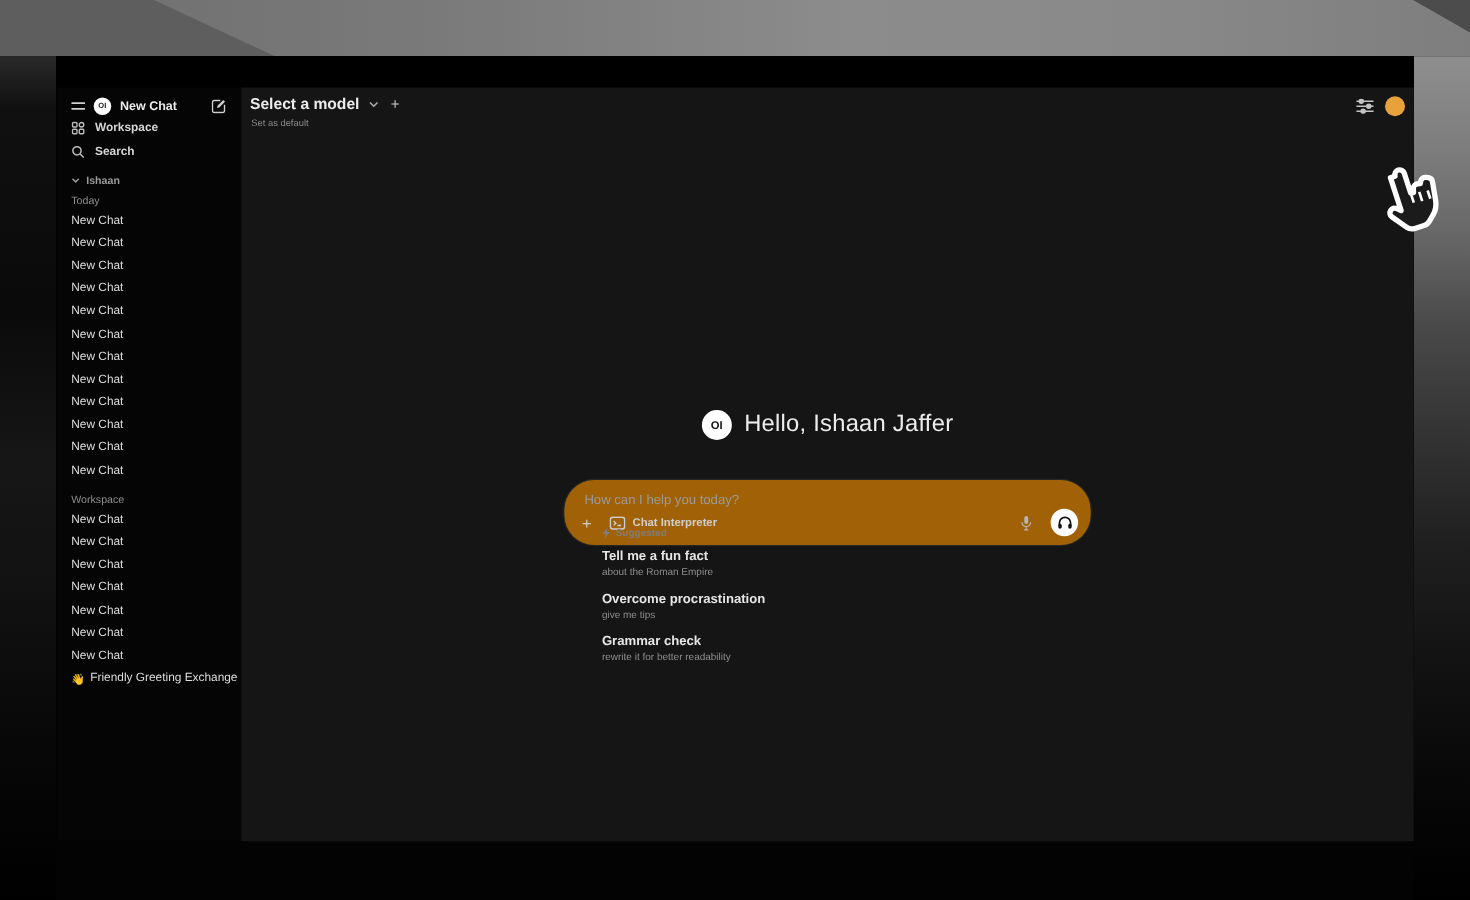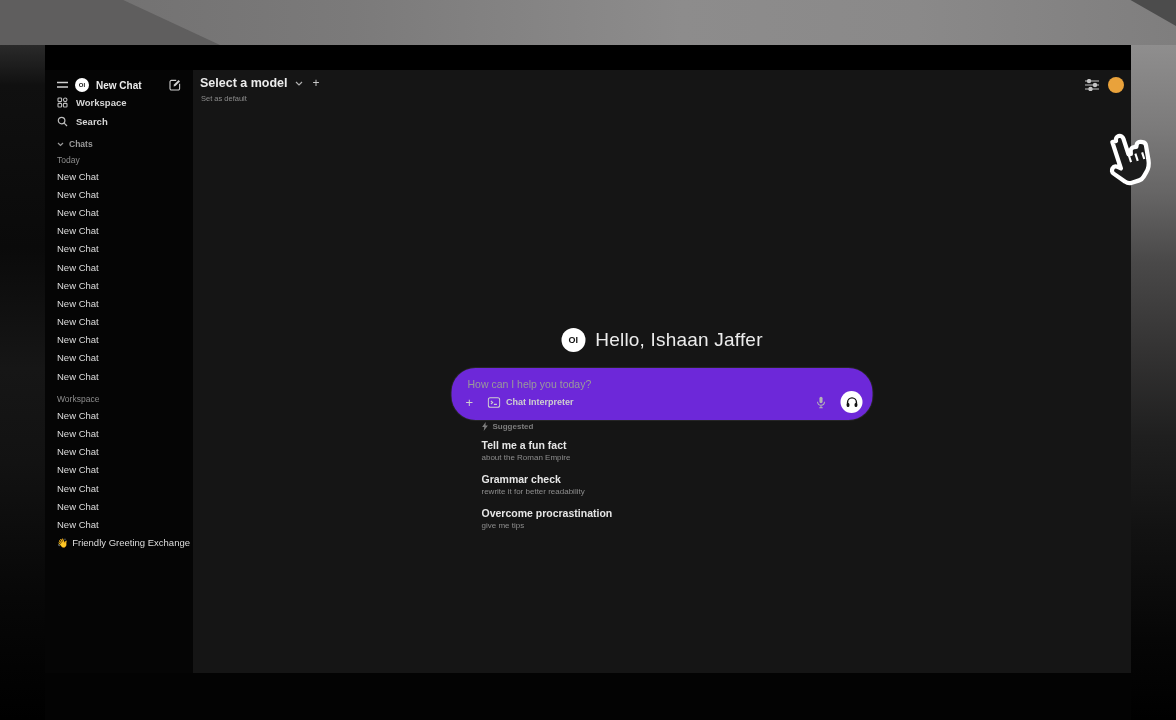--- a/index.html
+++ b/index.html
@@ -56,22 +56,22 @@
   .header-right { position:absolute; right:7px; top:7px; display:flex; align-items:center; gap:9px; }
   .avatar { width:16px; height:16px; border-radius:50%; background:var(--avatar-orange,#e9a23b);
     display:flex; align-items:center; justify-content:center; font-size:6px; color:#5a3c00; font-weight:bold; cursor:pointer; }
 
   .center-col { position:absolute; left:50%; transform:translateX(-50%); top:0; width:421px; height:100%; }
   .greeting { position:absolute; top:258px; left:0; width:100%; display:flex; align-items:center; justify-content:center; gap:10px; }
   .logo-big { width:24px; height:24px; border-radius:50%; background:var(--logo-bg,#fff);
     color:#111; font-size:9px; font-weight:bold; display:flex; align-items:center; justify-content:center; }
   .greeting-text { font-size:19px; font-weight:normal; color:#ececec; letter-spacing:.2px; }
 
-  .composer { position:absolute; top:298px; left:0; width:421px; height:52px;
-    background:#6d28d9; border-radius:24px; box-shadow:0 0 0 1px #262626; }
+  .composer { position:absolute; top:314px; left:0; width:421px; height:52px;
+    background:#a16207; border-radius:24px; box-shadow:0 0 0 1px #262626; }
   .composer-input { position:absolute; left:16px; top:8px; width:300px; height:16px;
     background:transparent; border:none; outline:none; color:#dcdcdc; font-size:10.5px;
     font-family:"Liberation Sans","DejaVu Sans",sans-serif; }
   .composer-input::placeholder { color:#9a9a9a; }
   .composer-tools { position:absolute; left:0; bottom:7px; width:100%; height:22px;
     display:flex; align-items:center; padding:0 10px 0 14px; gap:14px; }
   .ci-chip { display:flex; align-items:center; gap:6px; cursor:pointer; }
   .ci-label { font-size:9px; color:#cfcfcf; font-weight:bold; }
   .tools-spacer { flex:1; }
   .headphone-btn { width:22px; height:22px; border-radius:50%; background:var(--headphone-btn-bg,#fff);
@@ -143,21 +143,21 @@
           </span>
           <span class="nav-label">Search</span>
         </div>
 
         <div class="chats-head">
           <span class="icon">
             <svg width="7" height="5" viewBox="0 0 7 5" fill="none" stroke="#9a9a9a" stroke-width="1.2">
                 <path d="M1 1l2.5 2.5L6 1"></path>
               </svg>
           </span>
-          <span class="chats-label">Chats</span>
+          <span class="chats-label">Ishaan</span>
         </div>
 
         <div class="date-label">Today</div>
         <div class="chat-list">
 
             <div class="chat-item">
               <span>New Chat</span>
             </div>
 
             <div class="chat-item">
@@ -319,27 +319,27 @@
               <span class="suggested-label">Suggested</span>
             </div>
             <div>
 
                 <div class="sg-item">
                   <div class="sg-title">Tell me a fun fact</div>
                   <div class="sg-sub">about the Roman Empire</div>
                 </div>
 
                 <div class="sg-item">
+                  <div class="sg-title">Overcome procrastination</div>
+                  <div class="sg-sub">give me tips</div>
+                </div>
+
+                <div class="sg-item">
                   <div class="sg-title">Grammar check</div>
                   <div class="sg-sub">rewrite it for better readability</div>
-                </div>
-
-                <div class="sg-item">
-                  <div class="sg-title">Overcome procrastination</div>
-                  <div class="sg-sub">give me tips</div>
                 </div>
               </div>
           </div>
         </div>
       </div>
 
     </div>
   </div>
 
   <div class="cursor">

